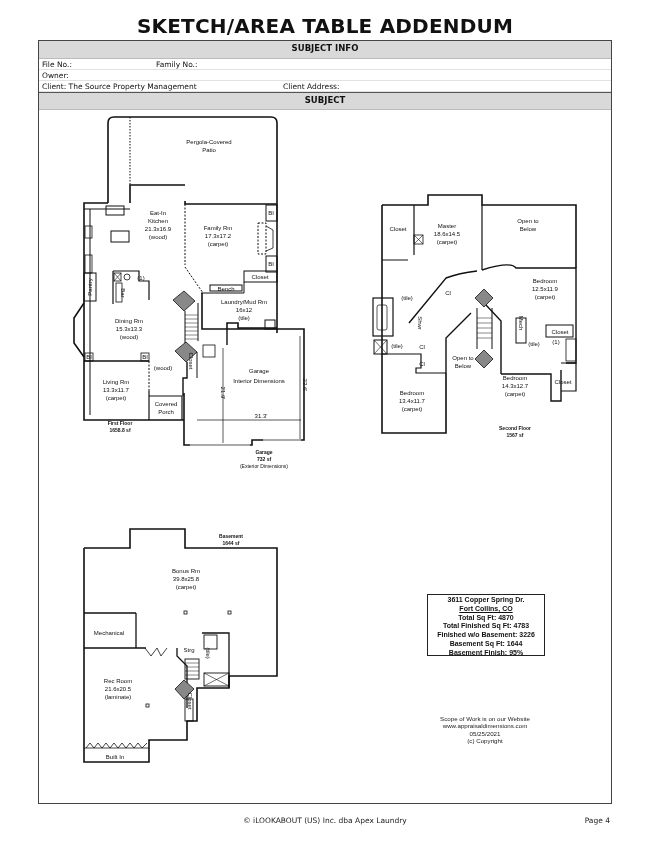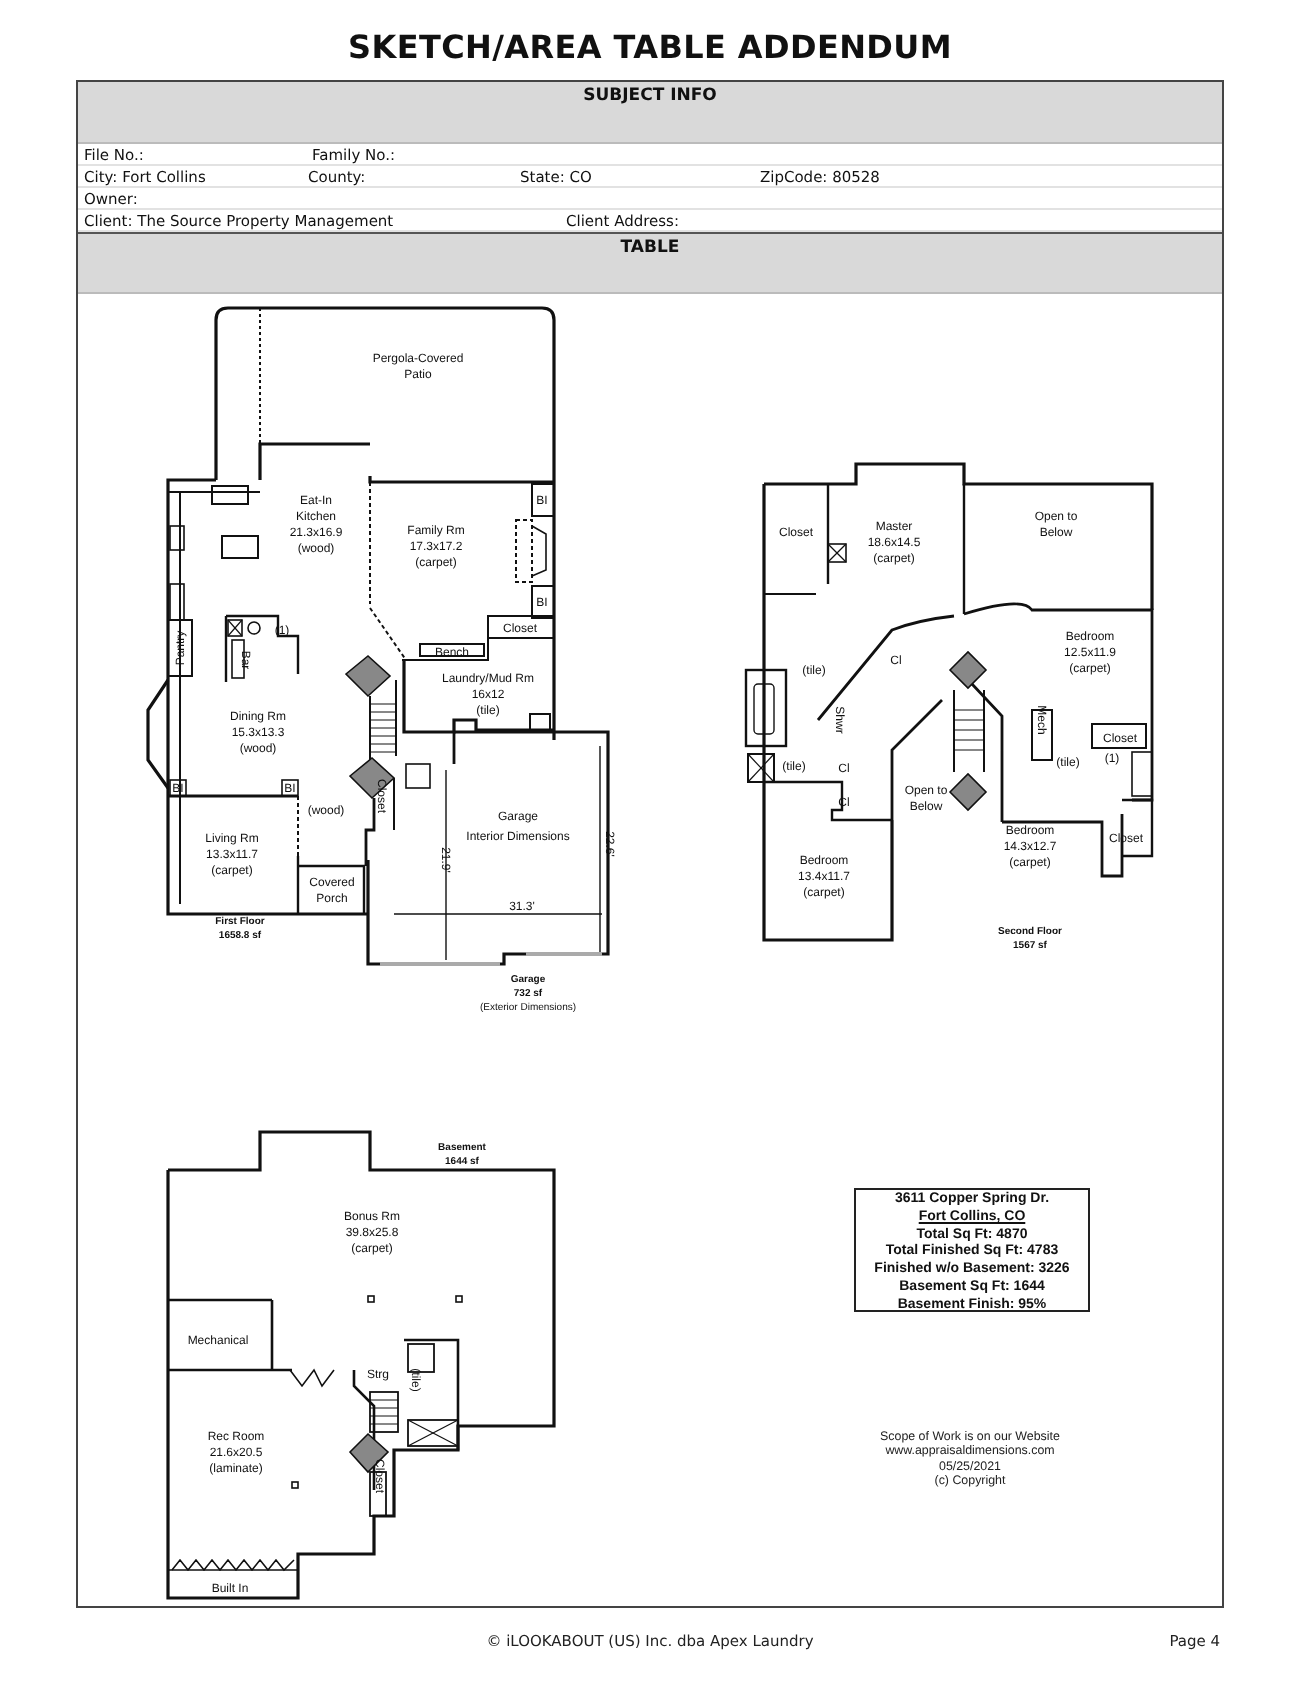--- a/index.html
+++ b/index.html
@@ -1,27 +1,27 @@
 <!DOCTYPE html>
 <html><head>
 <meta charset="utf-8">
 <style>
   * { box-sizing: border-box; margin: 0; padding: 0; }
   html, body { width: 650px; height: 841px; background: #ffffff; overflow: hidden; }
   body { position: relative; font-family: "DejaVu Sans", sans-serif; color: #111; }
   .title {
     position: absolute; left: 0; top: 14px; width: 650px; text-align: center;
-    font-family: "DejaVu Sans", sans-serif; font-weight: bold; font-size: 16px; letter-spacing: 0.2px;
+    font-family: "DejaVu Sans", sans-serif; font-weight: bold; font-size: 20px; letter-spacing: 0.2px;
   }
   .frame {
     position: absolute; left: 38px; top: 40px; width: 574px; height: 764px;
     border: 1px solid #444;
   }
   .band {
-    height: 31px; background: #d9d9d9; text-align: center;
+    height: 18px; background: #d9d9d9; text-align: center;
     font-size: 8.5px; font-weight: bold; line-height: 14px; border-bottom: 1px solid #bbb;
   }
   .band.sketch { border-top: 1px solid #555; }
   .info-row {
     position: relative; height: 11px; font-size: 7.5px; line-height: 11px;
     border-bottom: 1px solid #e2e2e2; padding-left: 3px; white-space: nowrap;
   }
   .info-row span { position: absolute; top: 0; text-align: right; }
   .sketch-area { position: relative; width: 572px; height: 679px; }
   svg text { font-family: "Liberation Sans", sans-serif; }
@@ -44,35 +44,29 @@
 </head>
 <body>
 
 <div class="title">SKETCH/AREA TABLE ADDENDUM</div>
 
 <div class="frame">
   <div class="band">SUBJECT INFO</div>
   <div class="info-row">
     <span style="left:3px">File No.:</span>
     <span style="left:117px">Family No.:</span>
-  </div>
-  <div class="info-row">
-    <span style="left:3px">City: Fort Collins</span>
-    <span style="left:115px">County:</span>
-    <span style="left:221px">State: CO</span>
-    <span style="left:341px">ZipCode: 80528</span>
   </div>
   <div class="info-row">
     <span style="left:3px">Owner:</span>
   </div>
   <div class="info-row">
     <span style="left:3px">Client: The Source Property Management</span>
     <span style="left:244px">Client Address:</span>
   </div>
-  <div class="band sketch">TABLE</div>
+  <div class="band sketch">SUBJECT</div>
 
   <div class="sketch-area">
     
     <svg width="572" height="667" viewBox="38 137 572 667" xmlns="http://www.w3.org/2000/svg">
       <defs>
         <pattern id="hatch" width="3" height="3" patternUnits="userSpaceOnUse">
           <rect width="3" height="3" fill="#888"></rect>
         </pattern>
       </defs>
       <g fill="none" stroke="#111" stroke-width="1.6" stroke-linejoin="miter">

